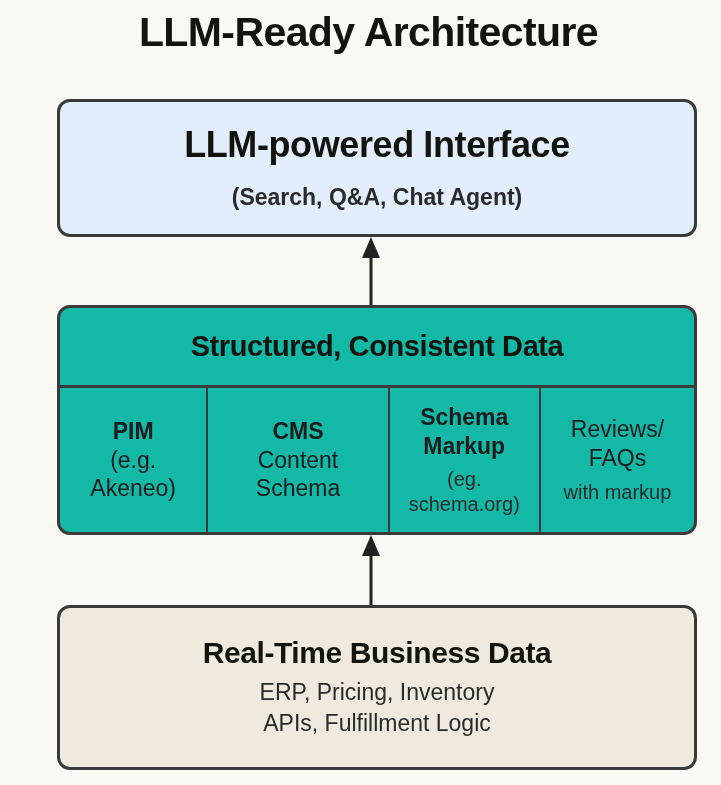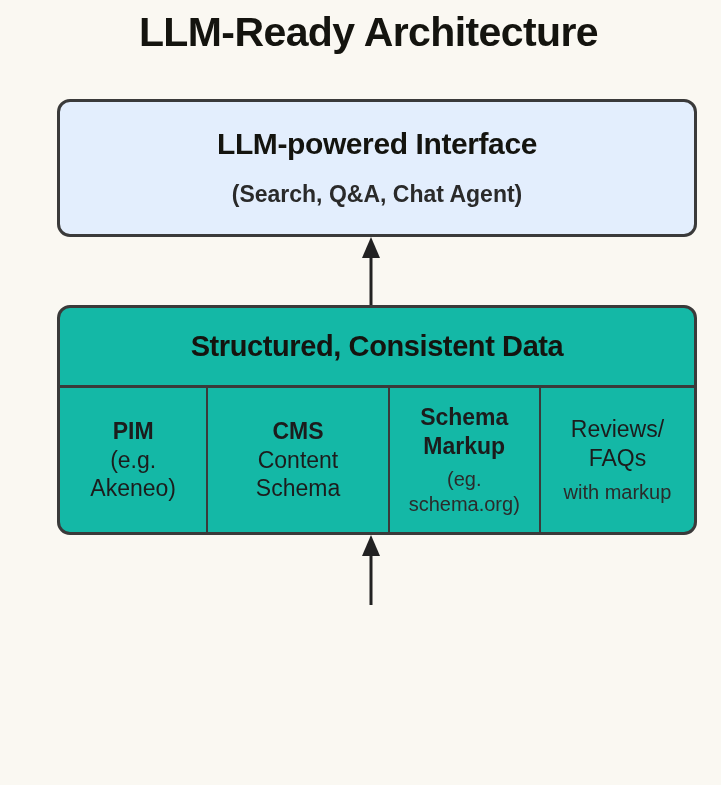--- a/index.html
+++ b/index.html
@@ -51,21 +51,21 @@
 
   
   #box-interface {
     left: 57px;
     top: 99px;
     width: 640px;
     height: 138px;
     background: #e3eefd;
   }
   #box-interface .box-heading {
-    font-size: 30px;
+    font-size: 36px;
     font-weight: bold;
     letter-spacing: -0.4px;
     line-height: 1.15;
     color: #14140f;
   }
   #box-interface .box-sub {
     font-size: 23px;
     font-weight: bold;
     margin-top: 19px;
     color: #2a2a2a;
@@ -224,14 +224,19 @@
     </div>
   </div>
 
   <div class="arrow" id="arrow-business-to-structured">
     <svg width="20" height="70" viewBox="0 0 20 70">
       <line x1="10" y1="70" x2="10" y2="16" stroke="#222222" stroke-width="3"></line>
       <polygon points="10,0 19,21 1,21" fill="#222222"></polygon>
     </svg>
   </div>
 
+  <div class="node-box" id="box-business">
+    <div class="box-heading">Real-Time Business Data</div>
+    <div class="box-sub">ERP, Pricing, Inventory</div>
+    <div class="box-sub" style="margin-top:0;">APIs, Fulfillment Logic</div>
+  </div>
 
 </div>
 
 </body></html>

